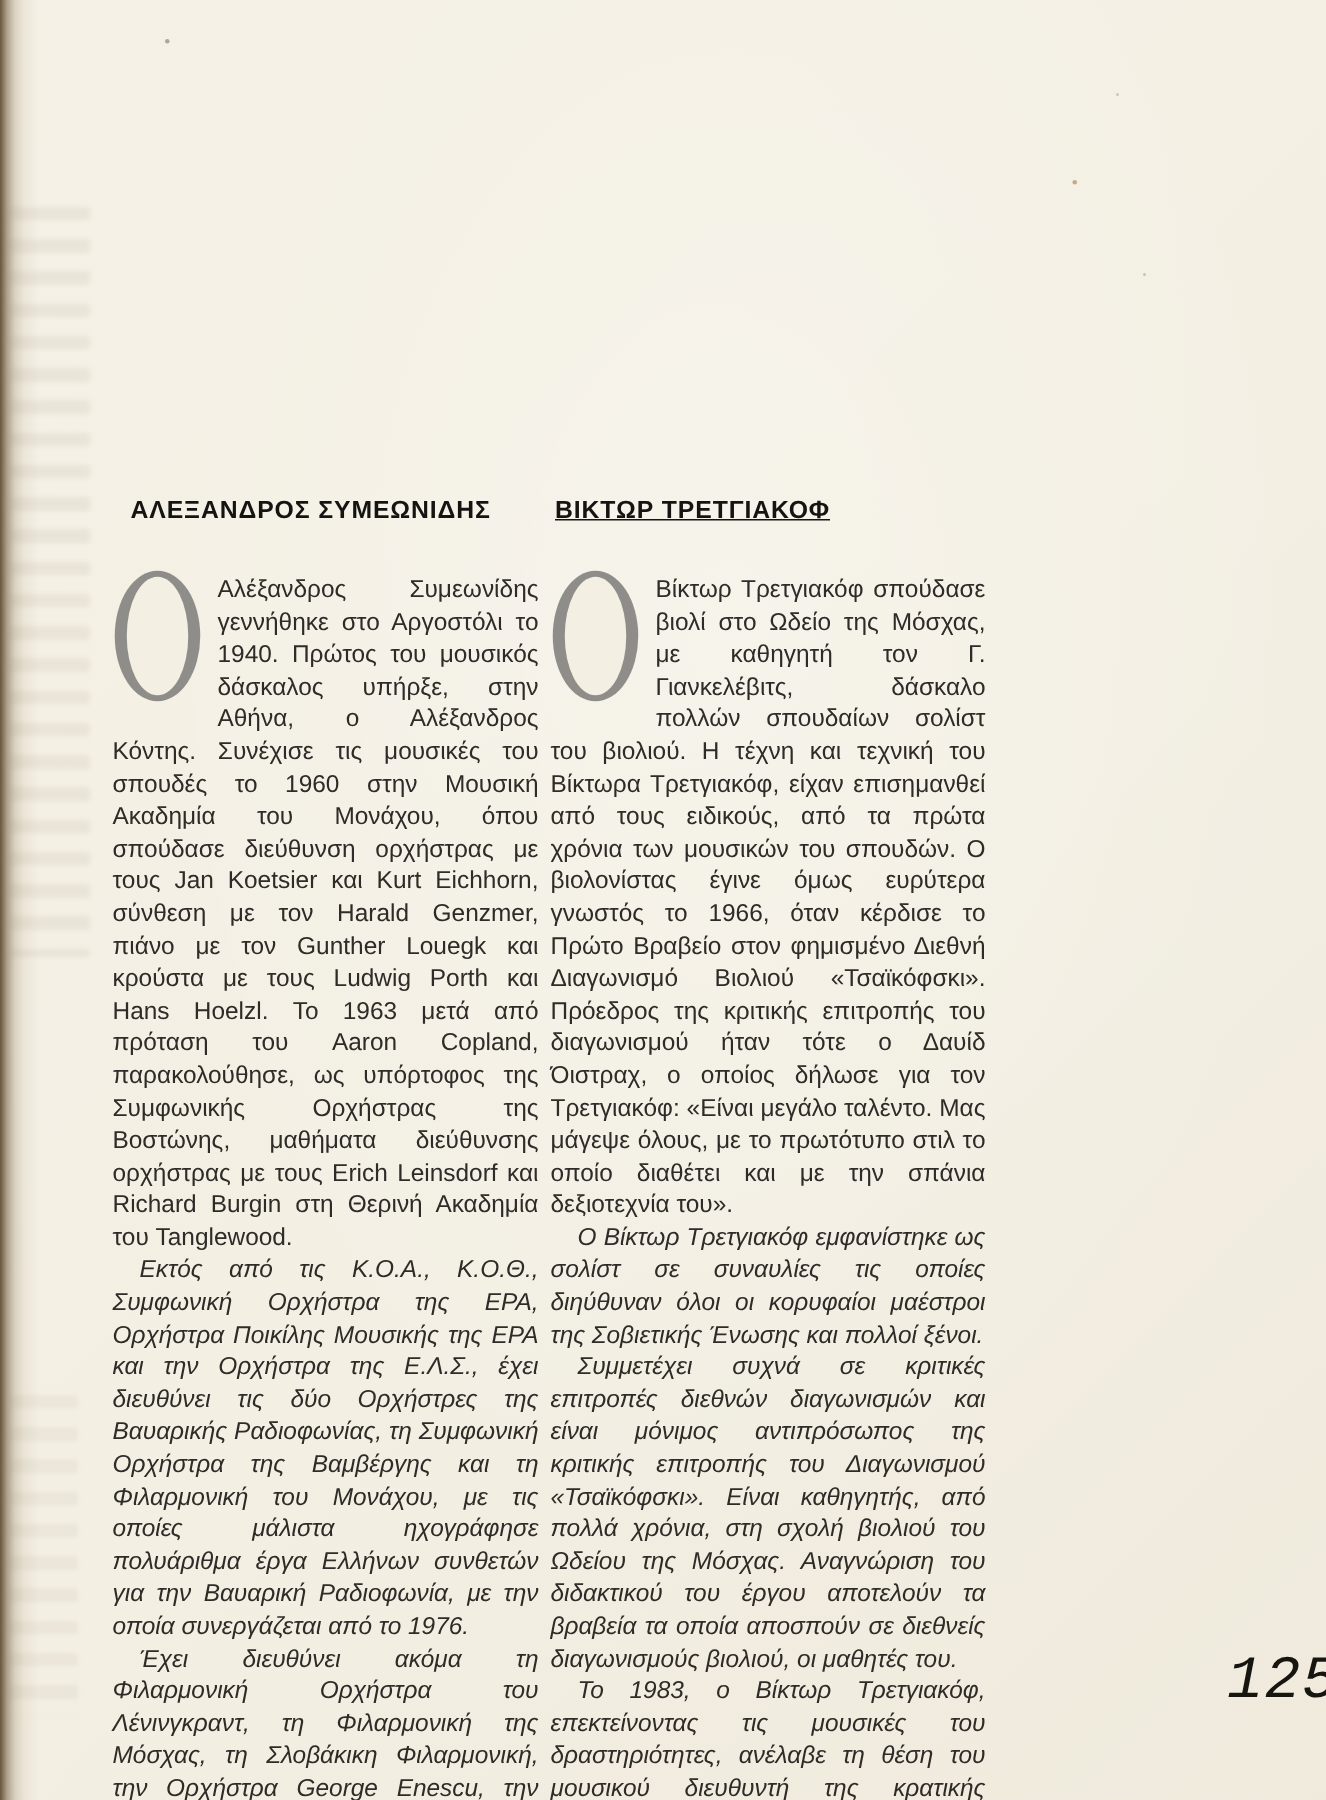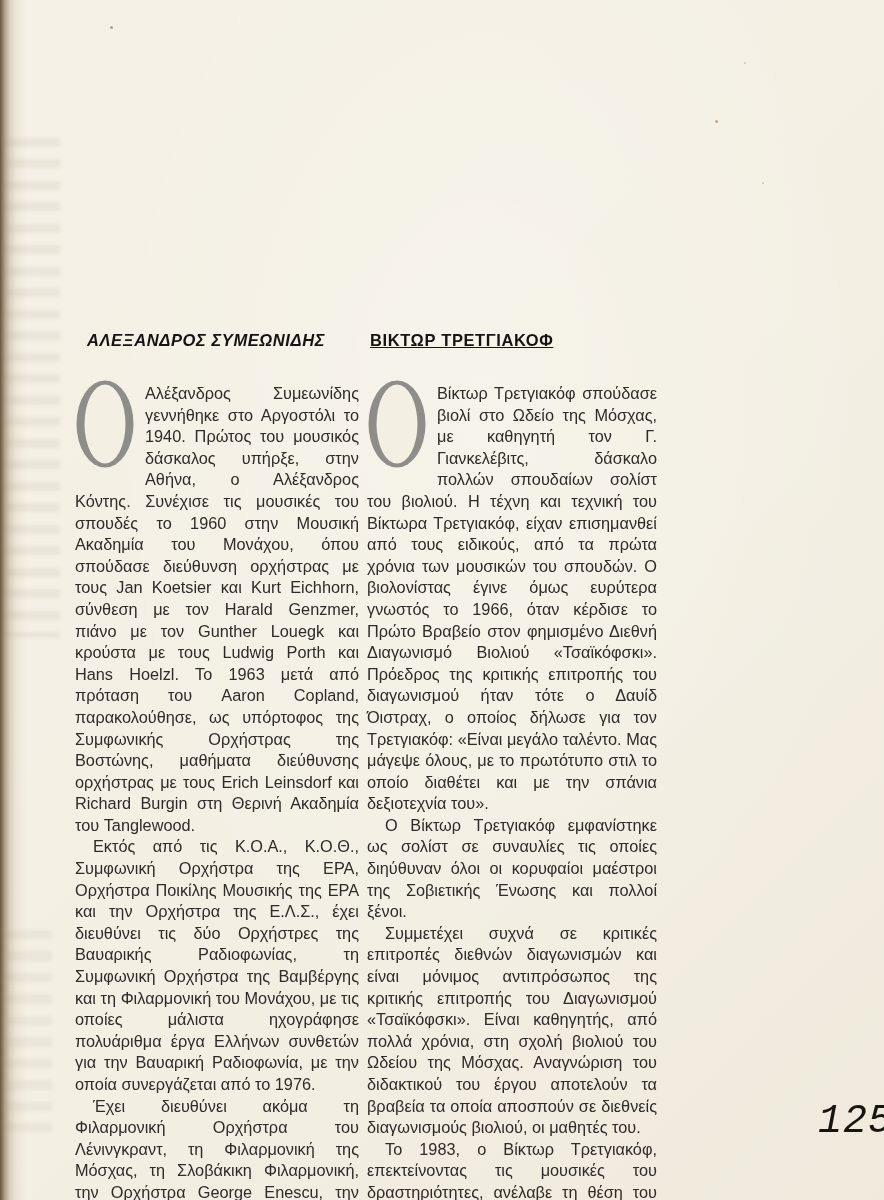--- a/index.html
+++ b/index.html
@@ -43,24 +43,24 @@
     text-align:justify;
   }
   .col-left{left:75px;width:284px;}
   .col-right{left:367px;width:290px;}
   .heading{
     margin:0 0 33px 0;
     font-size:16.5px;line-height:20px;
     font-weight:bold;letter-spacing:.6px;
     color:#151412;text-align:left;
   }
-  .heading-left{padding-left:12px;font-style:italic;}
+  .heading-left{padding-left:12px;}
   .heading-right{padding-left:3px;text-decoration:underline;}
   .bp{margin:0;}
-  .bp.indent{text-indent:18px;}
+  .bp.indent{text-indent:18px;font-style:italic;}
   .dropcap{
     float:left;
     width:62px;height:90px;
     margin:-3px 8px 0 0;
   }
   .dropcap .sr{
     position:absolute;width:1px;height:1px;overflow:hidden;
     clip:rect(0 0 0 0);white-space:nowrap;
   }
   .page-number{

